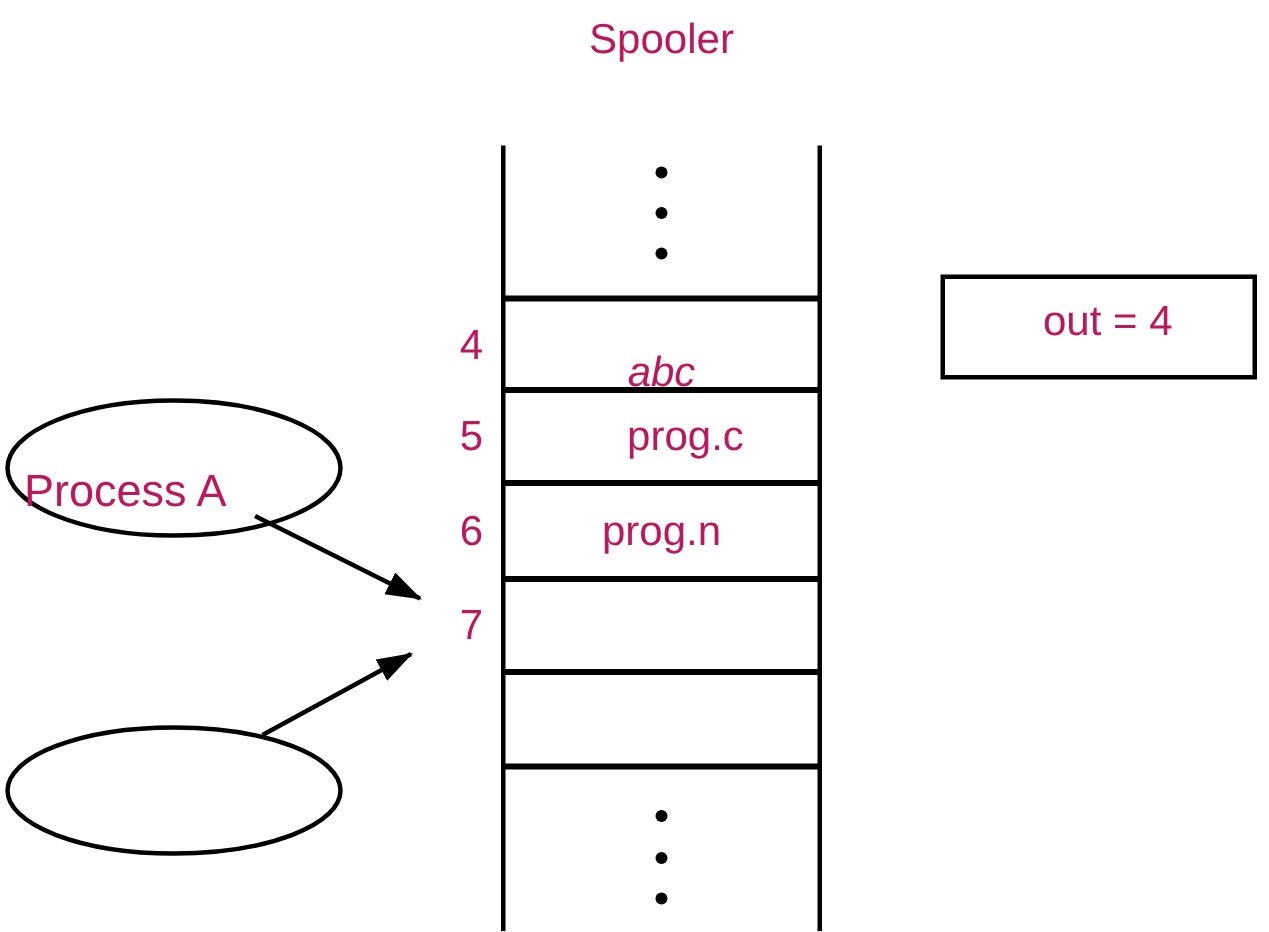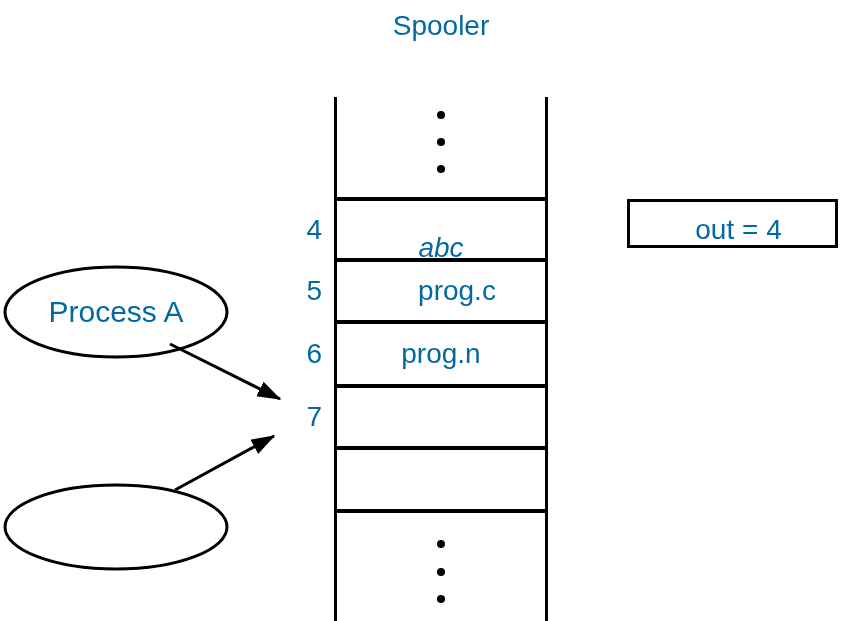--- a/index.html
+++ b/index.html
@@ -6,21 +6,21 @@
     margin: 0;
     padding: 0;
     background: #ffffff;
   }
   #diagram {
     position: relative;
     width: 846px;
     height: 621px;
     background: #ffffff;
     font-family: "Liberation Sans", "DejaVu Sans", sans-serif;
-    color: #0369a1;
+    color: #be185d;
     overflow: hidden;
   }
   .abs { position: absolute; }
 
   
   .title {
     left: 316px;
     top: 8px;
     width: 250px;
     text-align: center;
@@ -73,30 +73,30 @@
 
   
   .pbox {
     left: 627px;
     width: 211px;
     border: 3px solid #000000;
     box-sizing: border-box;
     text-align: center;
     font-size: 28px;
   }
-  .pbox.out { top: 199px; height: 49px; line-height: 56px; padding-left: 12px; }
+  .pbox.out { top: 183px; height: 70px; line-height: 56px; padding-left: 12px; }
   .pbox.in  { top: 387px; height: 63px; line-height: 57px; }
 
   
   .proc-label {
     left: 16px;
     width: 200px;
-    text-align: center;
     font-size: 30px;
     line-height: 34px;
+    margin-top: 16px;
   }
 
   svg.overlay {
     position: absolute;
     left: 0;
     top: 0;
     width: 846px;
     height: 621px;
   }
 </style>

